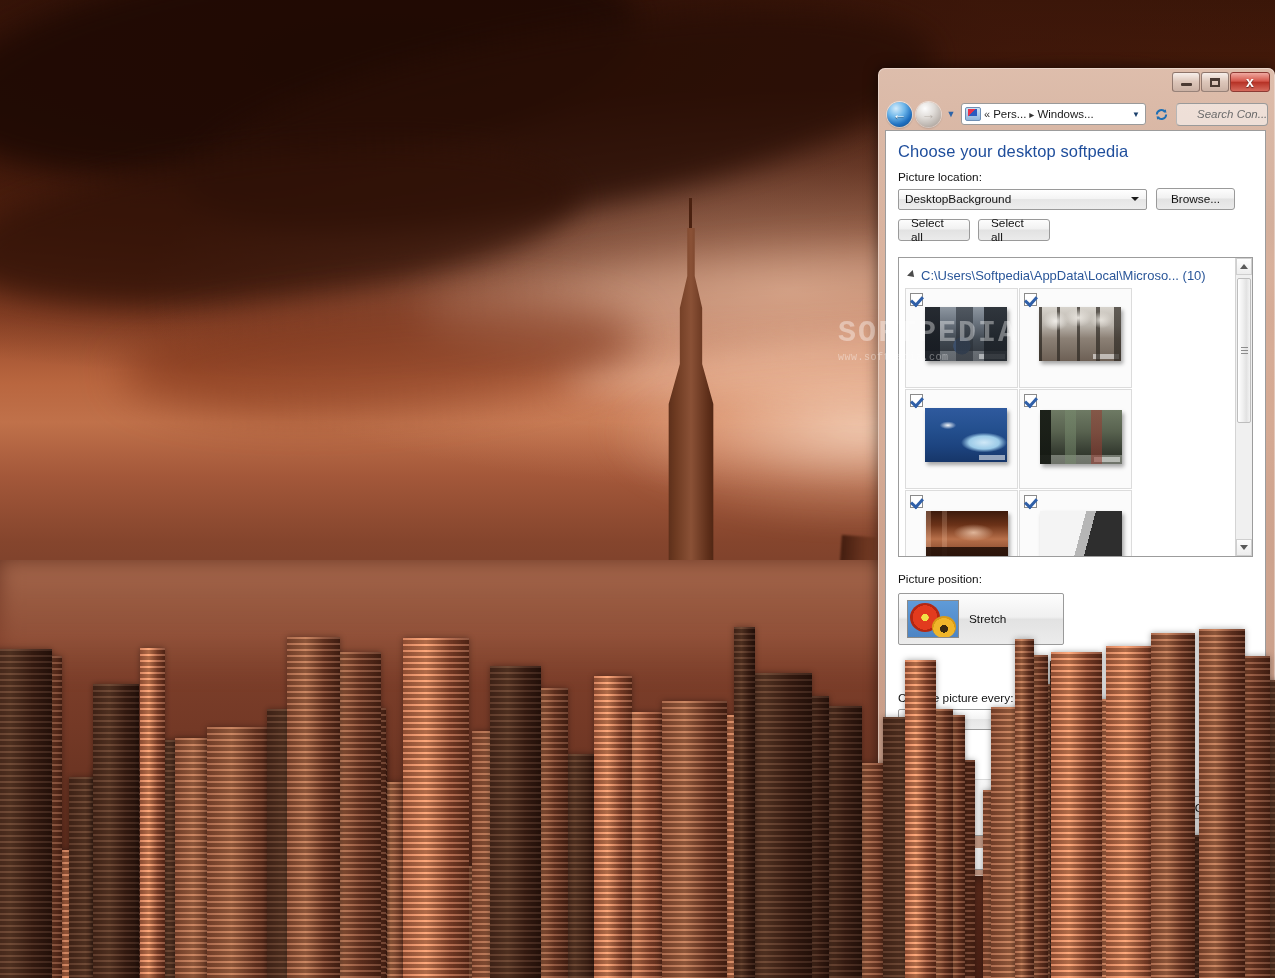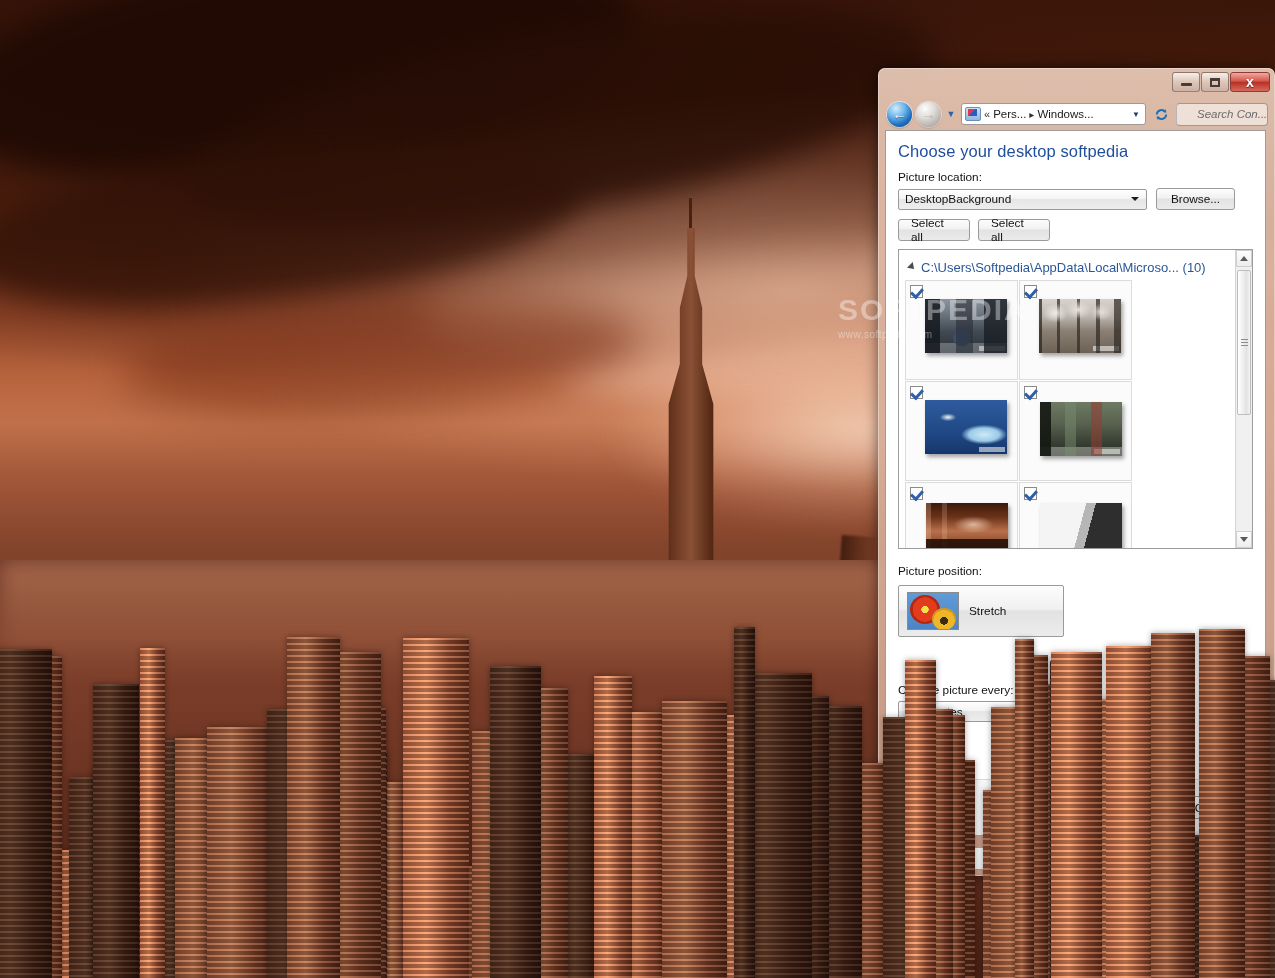--- a/index.html
+++ b/index.html
@@ -154,21 +154,21 @@
     background:linear-gradient(180deg,#fdfdfd 0%,#f1f1f1 45%,#e2e2e2 50%,#ebebeb 100%);
     font-family:"Liberation Sans",sans-serif;font-size:11.8px;color:#111;
     display:flex;align-items:center;justify-content:center;cursor:default;
   }
   #browsebtn{width:79px;}
   #selrow{display:flex;gap:8px;margin-top:9px;}
   #selall,#clearall{width:72px;}
 
   
   #listbox{
-    margin-top:8px;height:300px;border:1px solid #9c9c9c;background:#fff;
+    margin-top:16px;height:300px;border:1px solid #9c9c9c;background:#fff;
     position:relative;box-sizing:border-box;overflow:hidden;
   }
   #listinner{position:absolute;left:0;top:0;right:17px;bottom:0;overflow:hidden;padding:6px 0 0 6px;box-sizing:border-box;}
   #grouphead{display:flex;align-items:center;gap:6px;height:22px;padding-left:4px;}
   .tri{width:0;height:0;border-top:4px solid transparent;border-bottom:4px solid transparent;border-left:6px solid #4b4b4b;transform:rotate(45deg);}
   #grouptitle{font-size:13px;color:#2a5699;white-space:nowrap;overflow:hidden;}
   #grid{display:flex;flex-wrap:wrap;margin-top:2px;}
   .cell{width:113px;height:100px;border:1px solid #dcdcdc;background:#fbfbfb;box-sizing:border-box;position:relative;margin:0 1px 1px 0;}
   .cell .cb{position:absolute;left:4px;top:4px;width:13px;height:13px;border:1px solid #8a8a8a;background:#fff;box-sizing:border-box;}
   .cell .cb.on:after{content:"";position:absolute;left:2px;top:0px;width:5px;height:9px;border:solid #2f5fa8;border-width:0 3px 3px 0;transform:rotate(42deg);}
@@ -255,22 +255,22 @@
   #grip{position:absolute;right:3px;bottom:2px;width:11px;height:11px;
     background:
       radial-gradient(circle at 2px 9px,#9a9a9a 1px,rgba(0,0,0,0) 1.2px),
       radial-gradient(circle at 6px 9px,#9a9a9a 1px,rgba(0,0,0,0) 1.2px),
       radial-gradient(circle at 9px 9px,#9a9a9a 1px,rgba(0,0,0,0) 1.2px),
       radial-gradient(circle at 6px 5px,#9a9a9a 1px,rgba(0,0,0,0) 1.2px),
       radial-gradient(circle at 9px 5px,#9a9a9a 1px,rgba(0,0,0,0) 1.2px),
       radial-gradient(circle at 9px 2px,#9a9a9a 1px,rgba(0,0,0,0) 1.2px);}
 
   
-  #softwm{position:absolute;left:838px;top:293px;width:240px;height:48px;z-index:35;pointer-events:none;
-     color:rgba(255,255,255,0.38);font-size:30px;font-weight:bold;letter-spacing:2px;font-family:Liberation Sans, sans-serif;}
+  #softwm{position:absolute;left:838px;top:316px;width:240px;height:48px;z-index:35;pointer-events:none;
+     color:rgba(255,255,255,0.38);font-size:30px;font-weight:bold;letter-spacing:2px;font-family:Liberation Mono, monospace;}
   #softwm .s2{font-size:10px;font-weight:normal;letter-spacing:0.5px;display:block;margin-top:2px;}
 </style>
 </head>
 <body>
 
 <div id="desktop">
   <div class="sky">
     <div class="cloudband cb1"></div>
     <div class="cloudband cb2"></div>
     <div class="cloudband cb3"></div>

